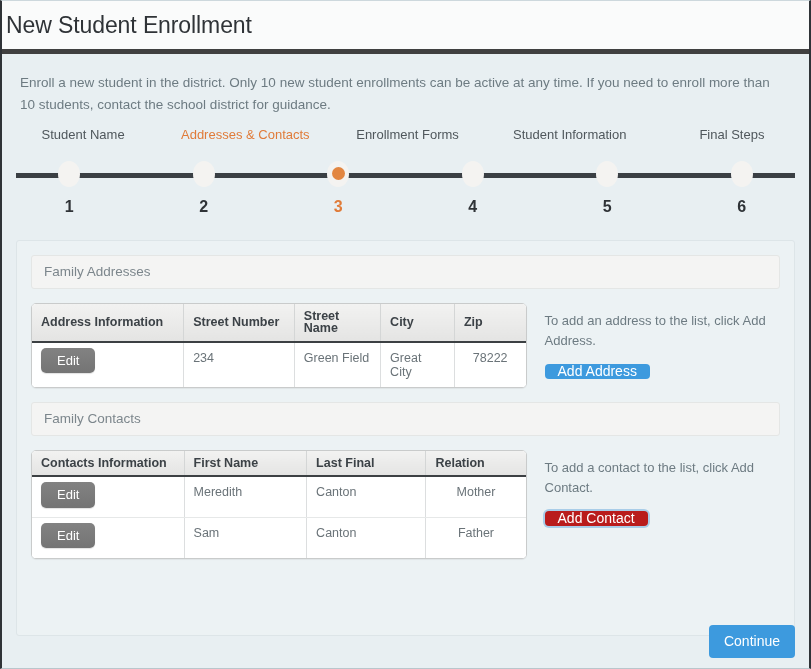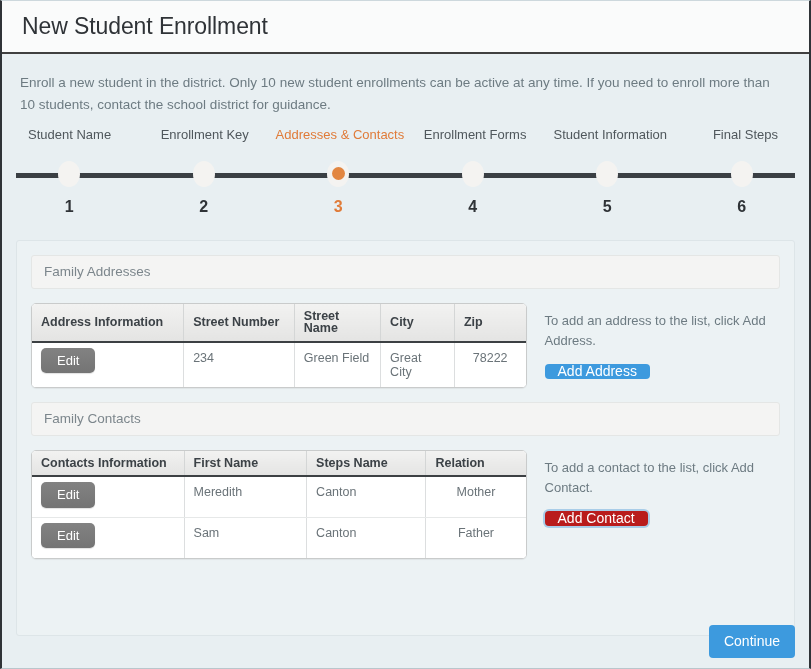--- a/index.html
+++ b/index.html
@@ -27,24 +27,24 @@
     border-right: 2px solid #2f3337;
     border-top: 1px solid #cdd8dd;
     border-bottom: 1px solid #b9c6cc;
     overflow: hidden;
   }
 
   
   #header {
     height: 53px;
     background: #fafbfb;
-    border-bottom: 2px solid #404040;
+    border-bottom: 5px solid #404040;
     display: flex;
     align-items: center;
-    padding: 0 20px;
+    padding: 0 4px;
   }
   #page-title {
     font-size: 23px;
     font-weight: 400;
     letter-spacing: -0.1px;
     color: #2f3337;
     line-height: 1;
   }
 
   
@@ -273,23 +273,20 @@
     <div id="page-title">New Student Enrollment</div>
   </div>
 
   <div id="intro">Enroll a new student in the district. Only 10 new student enrollments can be active at any time. If you need to enroll more than 10 students, contact the school district for guidance.</div>
 
   <div id="stepper">
 
     <div class="step-row">
       <div class="step-col">
         <div class="step-label">Student Name</div>
-      </div>
-      <div class="step-col">
-        <div class="step-label">Enrollment Key</div>
       </div>
       <div class="step-col active">
         <div class="step-label">Addresses &amp; Contacts</div>
       </div>
       <div class="step-col">
         <div class="step-label">Enrollment Forms</div>
       </div>
       <div class="step-col">
         <div class="step-label">Student Information</div>
       </div>
@@ -387,21 +384,21 @@
           <colgroup>
             <col style="width:155px">
             <col style="width:125px">
             <col style="width:122px">
             <col style="width:101px">
           </colgroup>
           <thead>
             <tr>
               <th>Contacts Information</th>
               <th>First Name</th>
-              <th>Steps Name</th>
+              <th>Last Final</th>
               <th>Relation</th>
             </tr>
           </thead>
           <tbody>
             <tr>
               <td class="edit-cell">
                 <button class="btn-edit">Edit</button>
               </td>
               <td>Meredith</td>
               <td>Canton</td>

